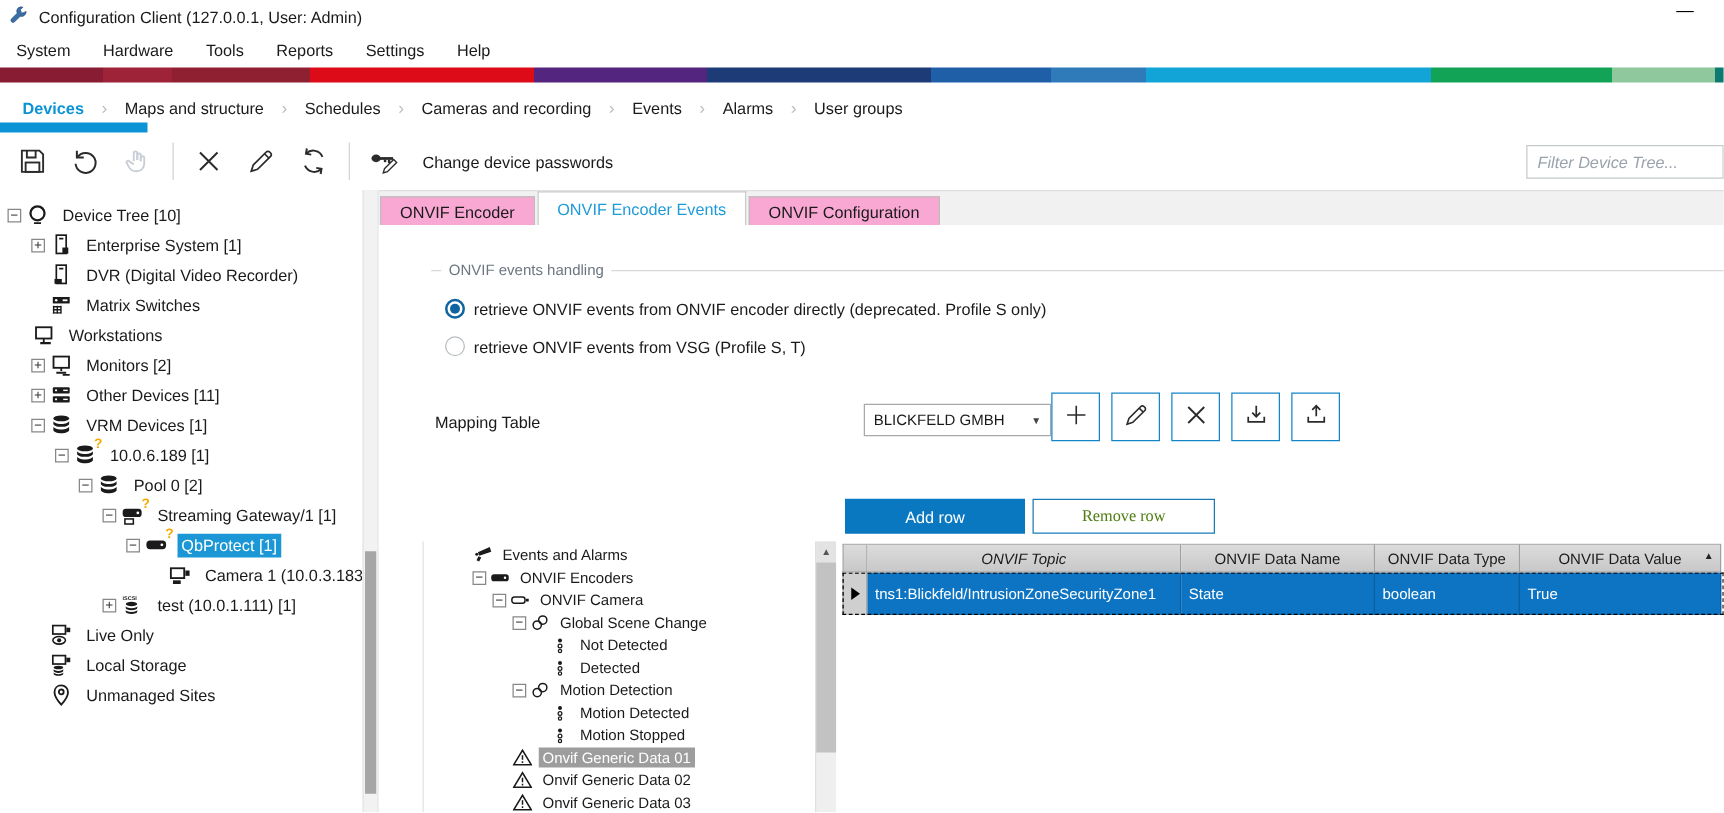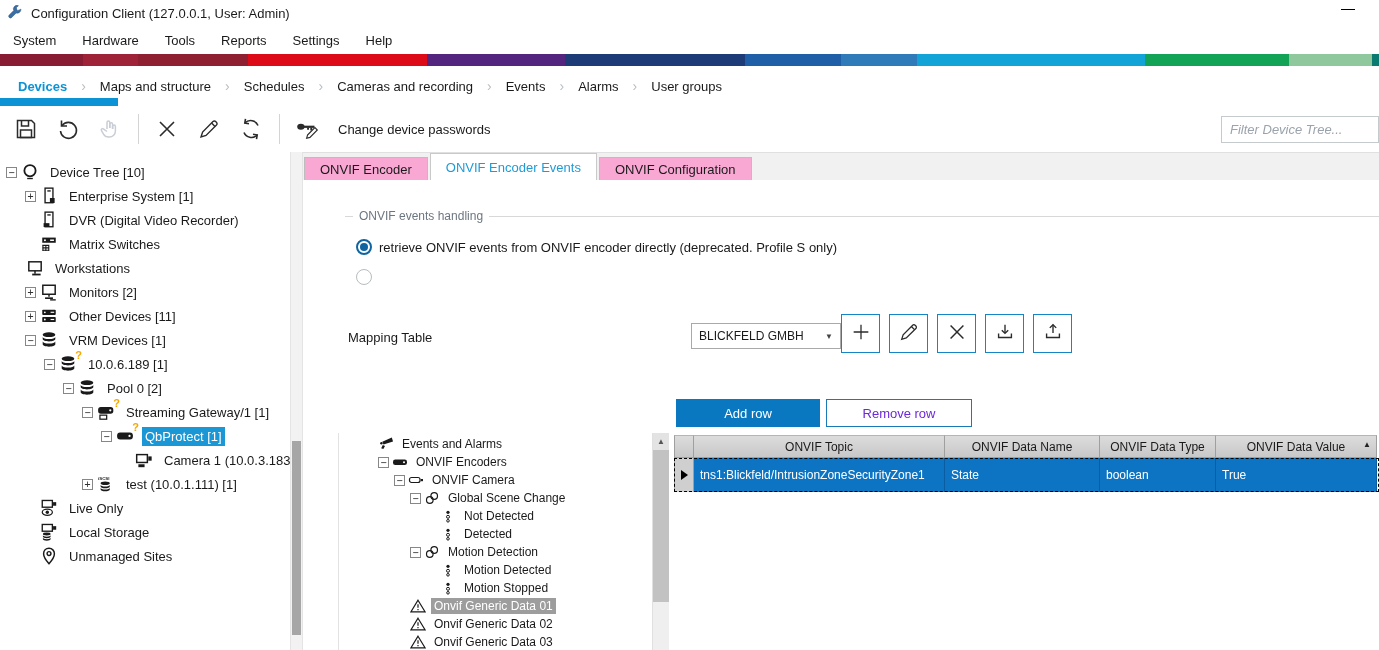--- a/index.html
+++ b/index.html
@@ -52,21 +52,21 @@
   .radio.on{border:2px solid #0f659f;}
   .radio.on::after{content:"";position:absolute;left:2px;top:2px;width:8px;height:8px;border-radius:50%;background:#0f659f;}
   .radio.off{border:1px solid #b6bcc0;}
   .map-label{position:absolute;left:45px;top:150px;font-size:13px;}
   .combo{position:absolute;left:372px;top:143px;width:150px;height:26px;border:1px solid #a9a9a9;display:flex;align-items:center;padding-left:7px;font-size:12px;background:#fff;margin-left:16px;}
   .combo .arrow{margin-left:auto;margin-right:7px;font-size:8px;color:#444;}
   .map-btns{position:absolute;left:538px;top:134px;display:flex;gap:9px;}
   .mbtn{width:39px;height:39px;background:#fff;border:1px solid #1486c8;display:flex;align-items:center;justify-content:center;}
   .mbtn svg{width:22px;height:22px;}
   .addrow{position:absolute;left:373px;top:219px;width:144px;height:28px;background:#0a78c0;color:#fff;border:none;font-size:13px;font-family:"Liberation Sans",sans-serif;}
-  .removerow{position:absolute;left:523px;top:219px;width:146px;height:28px;background:#fff;color:#6d28d9;border:1px solid #1a7ab8;font-size:13px;font-family:Liberation Sans, sans-serif;}
+  .removerow{position:absolute;left:523px;top:219px;width:146px;height:28px;background:#fff;color:#4d7c0f;border:1px solid #1a7ab8;font-size:13px;font-family:Liberation Serif, serif;}
   .events-tree{position:absolute;left:73px;top:253px;width:293px;bottom:0;overflow:hidden;}
   .et-rows{position:absolute;left:0;top:2px;right:17px;overflow:hidden;}
   .et-row{height:18px;display:flex;align-items:center;font-size:12px;white-space:nowrap;}
   .et-row .exp{width:11px;height:11px;margin-right:3px;}
   .et-row .exp-sp{width:14px;flex:none;}
   .eticon{width:17px;height:16px;flex:none;margin-right:4px;}
   .eticon svg{width:16px;height:16px;display:block;}
   .et-label{padding:1px 3px;}
   .et-label.sel{background:#9d9d9d;color:#fff;}
   .et-scroll{position:absolute;right:0;top:0;bottom:0;width:17px;background:#efefef;border-left:1px solid #e0e0e0;}
@@ -396,20 +396,21 @@
       <div class="groupbox">
         <span class="legend">ONVIF events handling</span>
       </div>
       <div id="radio-group">
           <div class="radio-row" style="top: 57px;">
             <span class="radio on"></span>
             <span class="rlabel">retrieve ONVIF events from ONVIF encoder directly (deprecated. Profile S only)</span>
           </div>
           <div class="radio-row" style="top: 87px;">
             <span class="radio off"></span>
+            <span class="rlabel">retrieve ONVIF events from VSG (Profile S, T)</span>
           </div>
         </div>
       <span class="map-label">Mapping Table</span>
       <div class="combo">
         <span>BLICKFELD GMBH</span>
         <span class="arrow">▼</span>
       </div>
       <div class="map-btns" id="map-btns">
           <button class="mbtn">
             <span><svg viewBox="0 0 24 24" stroke="#2b2b2b" stroke-width="1.4">
@@ -569,21 +570,21 @@
             </div>
           </div>
         <div class="et-scroll">
           <div class="et-up">▲</div>
           <div class="et-thumb"></div>
         </div>
       </div>
       <div class="grid" id="mapping-grid">
           <div class="grid-header">
             <div class="gh selcol" style="width: 20px;"></div>
-            <div class="gh" style="width: 251px;">
+            <div class="gh" style="width: 251px; font-style: italic;">
               <span>ONVIF Topic</span>
             </div>
             <div class="gh" style="width: 155px;">
               <span>ONVIF Data Name</span>
             </div>
             <div class="gh" style="width: 116px;">
               <span>ONVIF Data Type</span>
             </div>
             <div class="gh" style="width: 161px;">
               <span>ONVIF Data Value</span>

